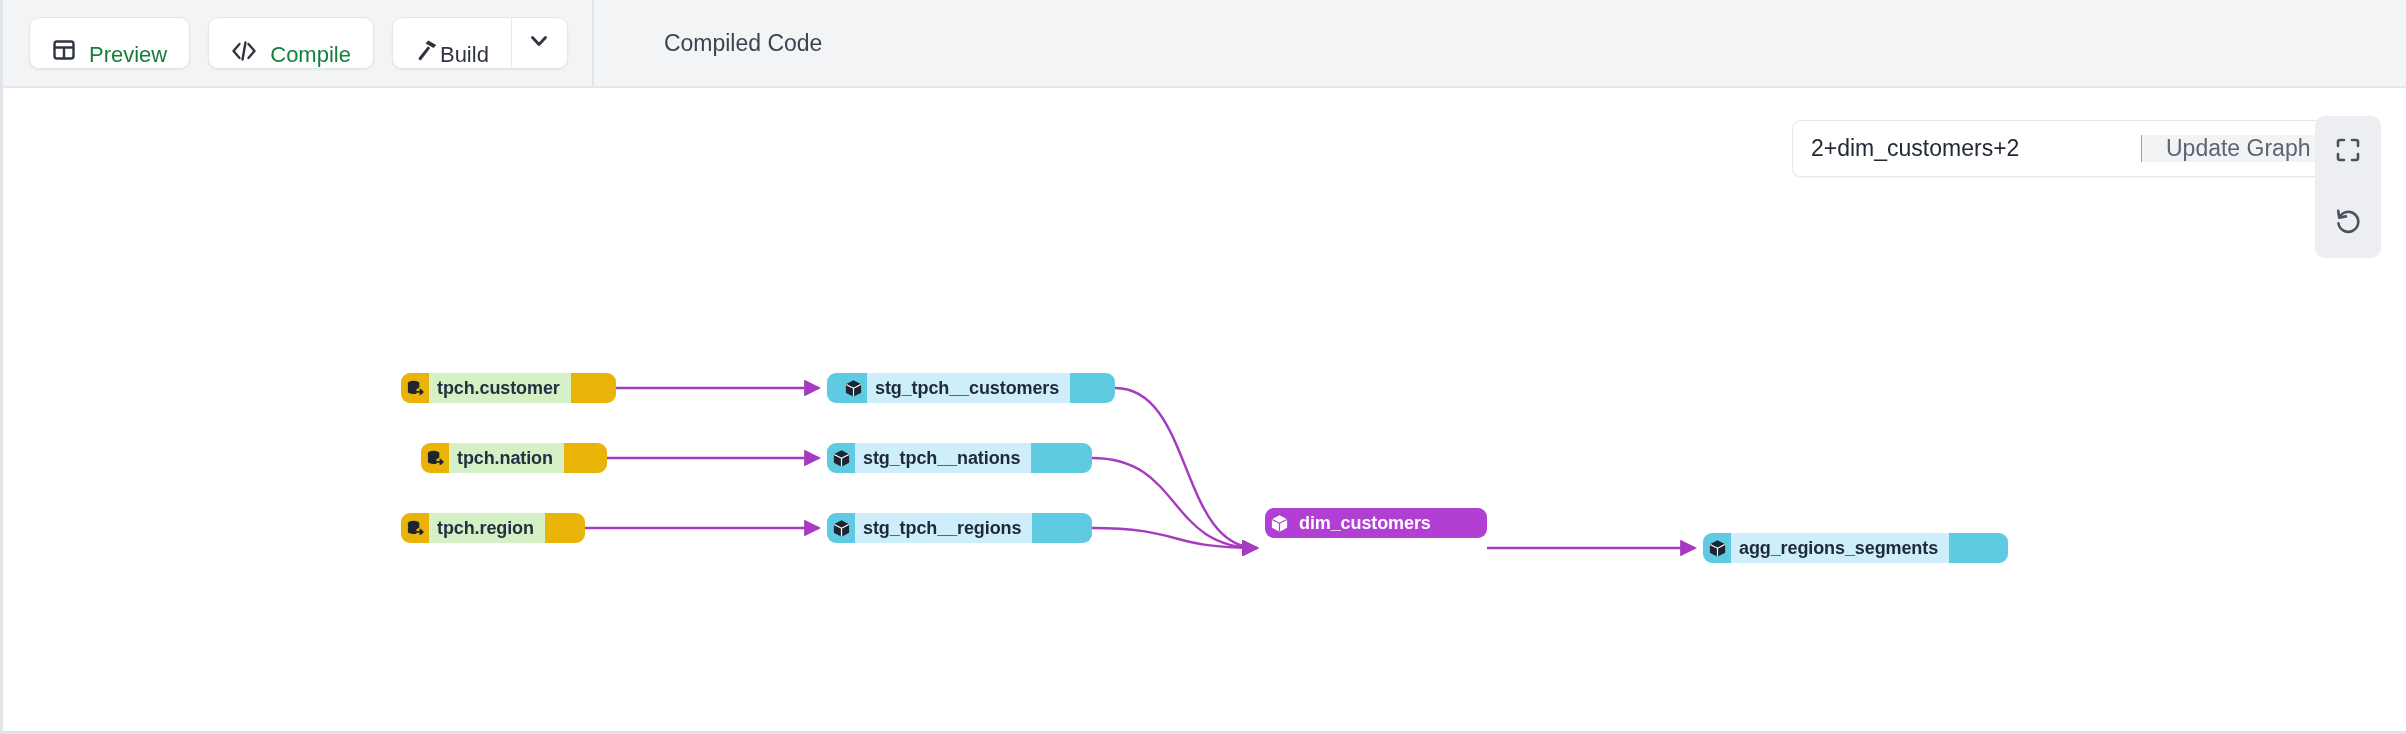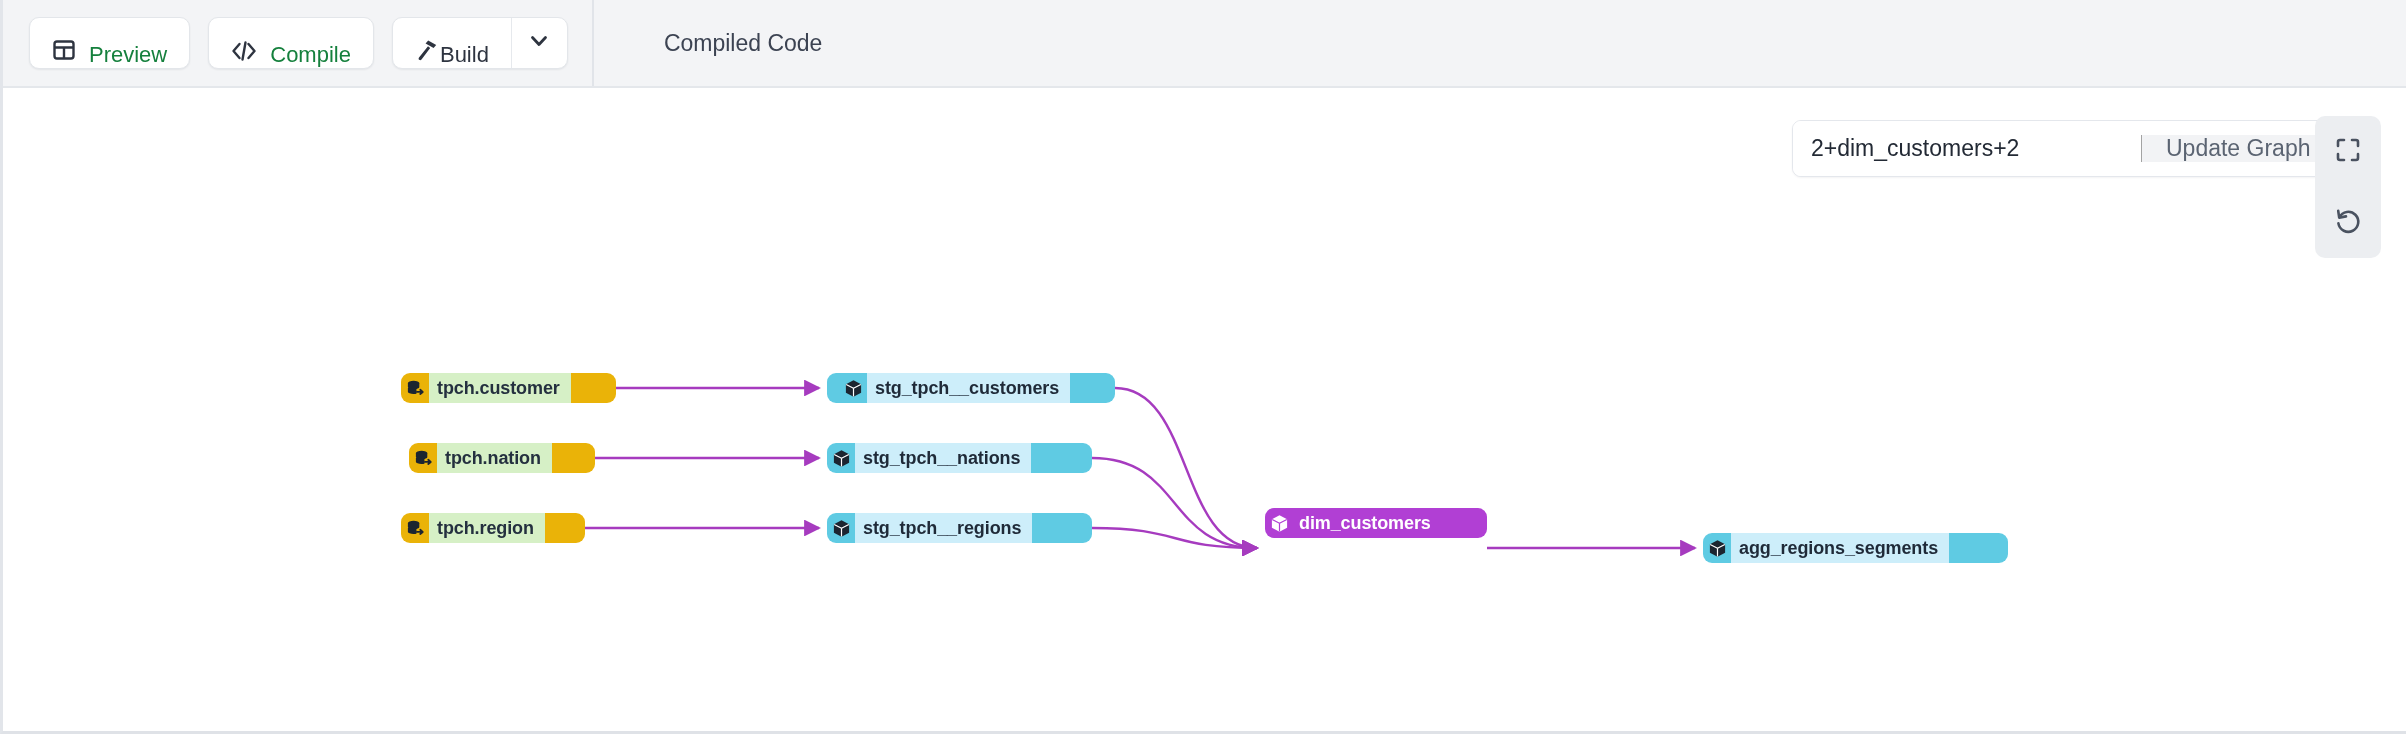--- a/index.html
+++ b/index.html
@@ -289,21 +289,21 @@
             <div class="ic">
               <svg width="19" height="19" viewBox="0 0 20 20" fill="none">
   <ellipse cx="8" cy="4.2" rx="6" ry="2.4" fill="#1c2530"></ellipse>
   <path d="M2 4.2v4.2c0 1.33 2.69 2.4 6 2.4s6-1.07 6-2.4V4.2" fill="#1c2530"></path>
   <path d="M2 9.4v4.0c0 1.33 2.69 2.4 6 2.4 1.1 0 2.1-.12 3-.33V9.4" fill="#1c2530"></path>
   <path d="M11.5 13.6h5.2M15.0 11.4l2.6 2.2-2.6 2.2" stroke="#1c2530" stroke-width="2" stroke-linecap="round" stroke-linejoin="round"></path>
 </svg>
             </div>
             <div class="lbl">tpch.customer</div>
           </div>
-          <div class="node src" style="left: 406px; top: 353px; width: 186px;">
+          <div class="node src" style="left: 418px; top: 353px; width: 186px;">
             <div class="ic">
               <svg width="19" height="19" viewBox="0 0 20 20" fill="none">
   <ellipse cx="8" cy="4.2" rx="6" ry="2.4" fill="#1c2530"></ellipse>
   <path d="M2 4.2v4.2c0 1.33 2.69 2.4 6 2.4s6-1.07 6-2.4V4.2" fill="#1c2530"></path>
   <path d="M2 9.4v4.0c0 1.33 2.69 2.4 6 2.4 1.1 0 2.1-.12 3-.33V9.4" fill="#1c2530"></path>
   <path d="M11.5 13.6h5.2M15.0 11.4l2.6 2.2-2.6 2.2" stroke="#1c2530" stroke-width="2" stroke-linecap="round" stroke-linejoin="round"></path>
 </svg>
             </div>
             <div class="lbl">tpch.nation</div>
           </div>

